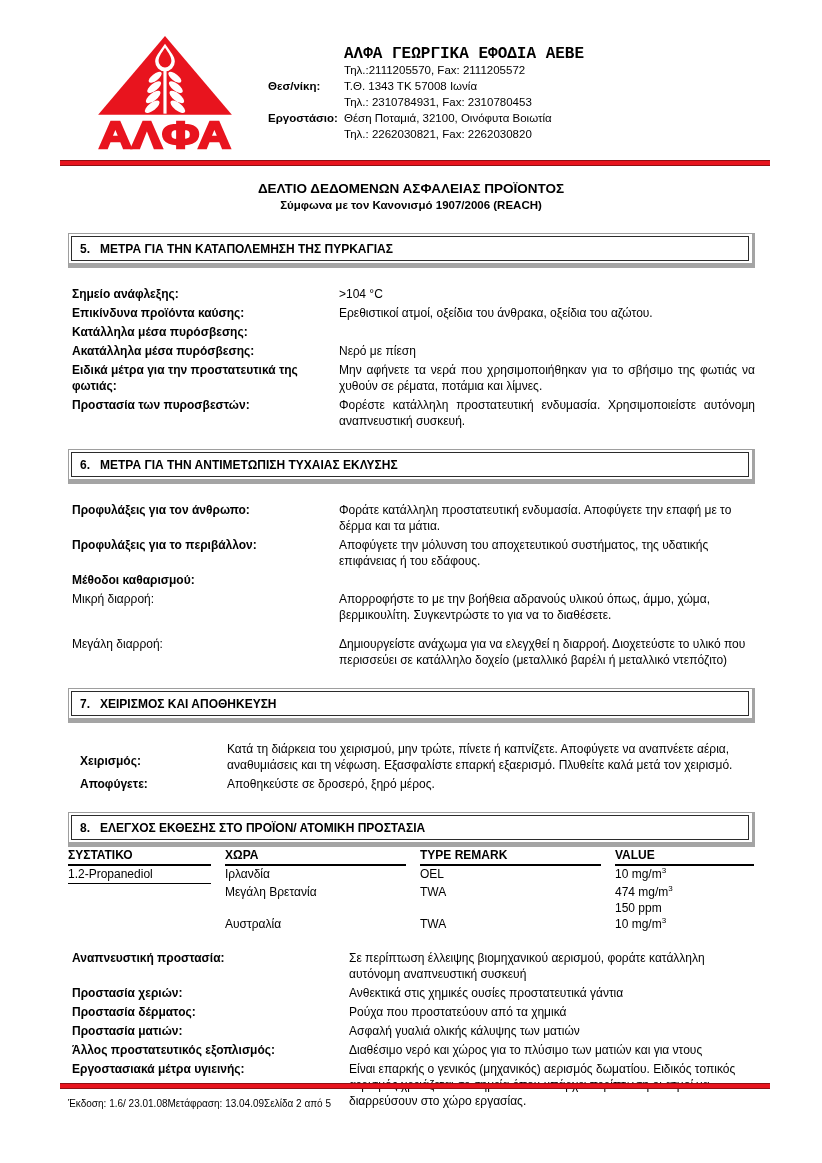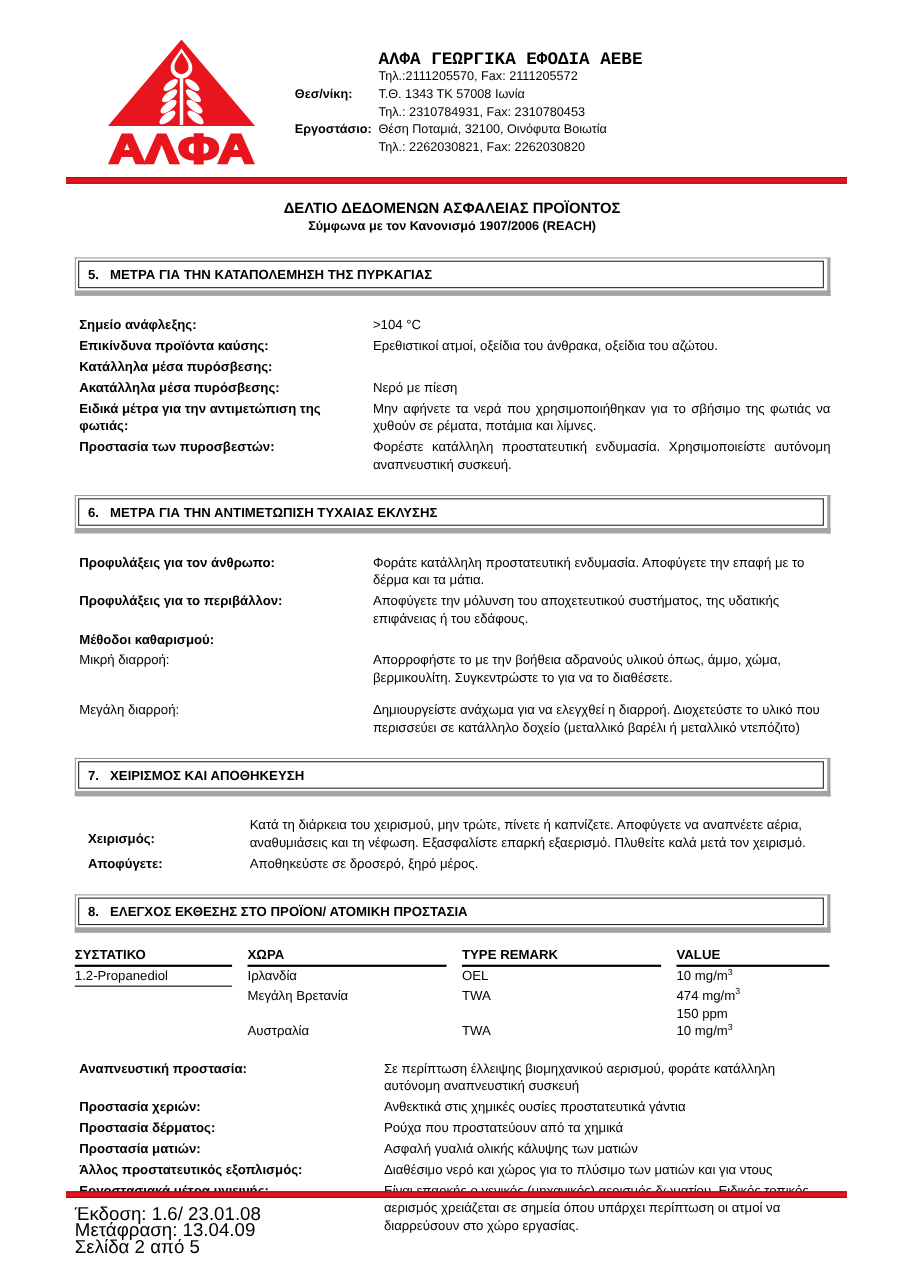--- a/index.html
+++ b/index.html
@@ -25,30 +25,30 @@
   .section-box-inner{border:1px solid #2b2b2b;padding:5px 8px 4px 8px;font-weight:bold;font-size:12px;line-height:14px;background:#fff;}
   .sec-num{margin-right:10px;}
   .section-rows{margin-top:18px;margin-bottom:8px;padding-left:4px;}
   .content-row{display:flex;margin-bottom:3px;gap:27px;}
   .content-row.gap-before{margin-top:13px;}
   .row-label{flex:none;padding-right:8px;}
   .row-label.bold{font-weight:bold;}
   .row-value{flex:1;}
   .justify .row-value{text-align:justify;}
   
-  .exp-table{margin-top:12px;font-size:12px;line-height:16px;}
+  .exp-table{margin-top:0;font-size:12px;line-height:16px;}
   .exp-row{display:flex;}
   .exp-cell{flex:none;}
   .exp-head .hd{font-weight:bold;border-bottom:2px solid #000;margin-right:14px;padding-bottom:1px;}
   .exp-head .hd.hd-last{margin-right:0;}
   .cell-underline{border-bottom:1.5px solid #000;margin-right:14px;padding-bottom:1px;}
   .exp-table sup{font-size:8px;line-height:0;}
   
   .footer{position:absolute;left:60px;right:52px;top:1083px;}
-  .footer-text{display:flex;justify-content:flex-start;font-size:17px;line-height:15px;padding:7px 28px 0 8px;flex-direction:column;}
+  .footer-text{display:flex;justify-content:flex-start;font-size:10px;line-height:15px;padding:7px 28px 0 8px;}
 </style>
 </head>
 <body>
 
 <div class="page">
 
   <div class="letterhead">
     <div class="logo">
       <svg viewBox="0 0 140 120" width="140" height="118">
         <polygon points="70,2 138,82 2,82" fill="#e8141e"></polygon>
@@ -116,21 +116,21 @@
           <div class="row-value">Ερεθιστικοί ατμοί, οξείδια του άνθρακα, οξείδια του αζώτου.</div>
         </div>
         <div class="content-row">
           <div class="row-label bold" style="width: 232px;">Κατάλληλα μέσα πυρόσβεσης:</div>
         </div>
         <div class="content-row">
           <div class="row-label bold" style="width: 232px;">Ακατάλληλα μέσα πυρόσβεσης:</div>
           <div class="row-value">Νερό με πίεση</div>
         </div>
         <div class="content-row">
-          <div class="row-label bold" style="width: 232px;">Ειδικά μέτρα για την αντιμετώπιση της φωτιάς:</div>
+          <div class="row-label bold" style="width: 232px;">Ειδικά μέτρα για την προστατευτικά της φωτιάς:</div>
           <div class="row-value">Μην αφήνετε τα νερά που χρησιμοποιήθηκαν για το σβήσιμο της φωτιάς να χυθούν σε ρέματα, ποτάμια και λίμνες.</div>
         </div>
         <div class="content-row">
           <div class="row-label bold" style="width: 232px;">Προστασία των πυροσβεστών:</div>
           <div class="row-value">Φορέστε κατάλληλη προστατευτική ενδυμασία. Χρησιμοποιείστε αυτόνομη αναπνευστική συσκευή.</div>
         </div>
       </div>
 
     <div class="section-box">
       <div class="section-box-inner"><span class="sec-num">6.</span><span>ΜΕΤΡΑ ΓΙΑ ΤΗΝ ΑΝΤΙΜΕΤΩΠΙΣΗ ΤΥΧΑΙΑΣ ΕΚΛΥΣΗΣ</span></div>

